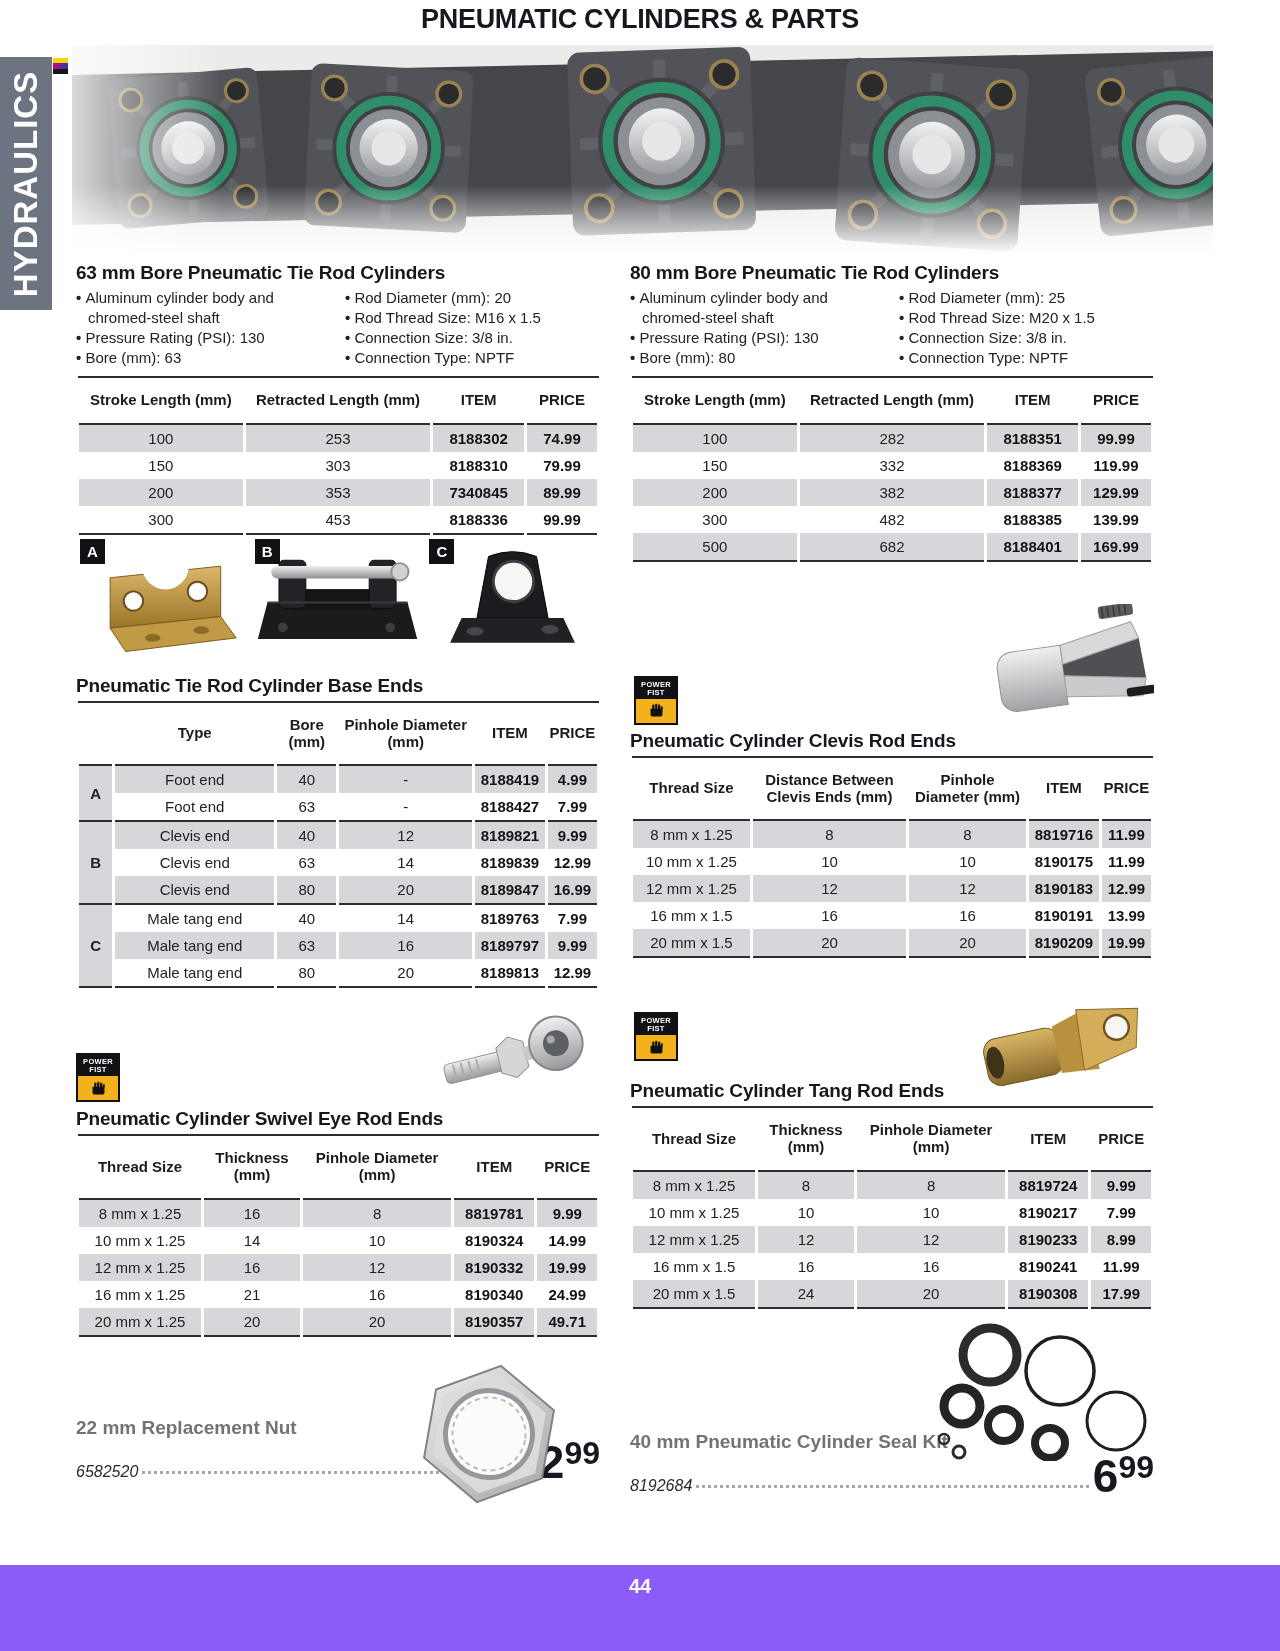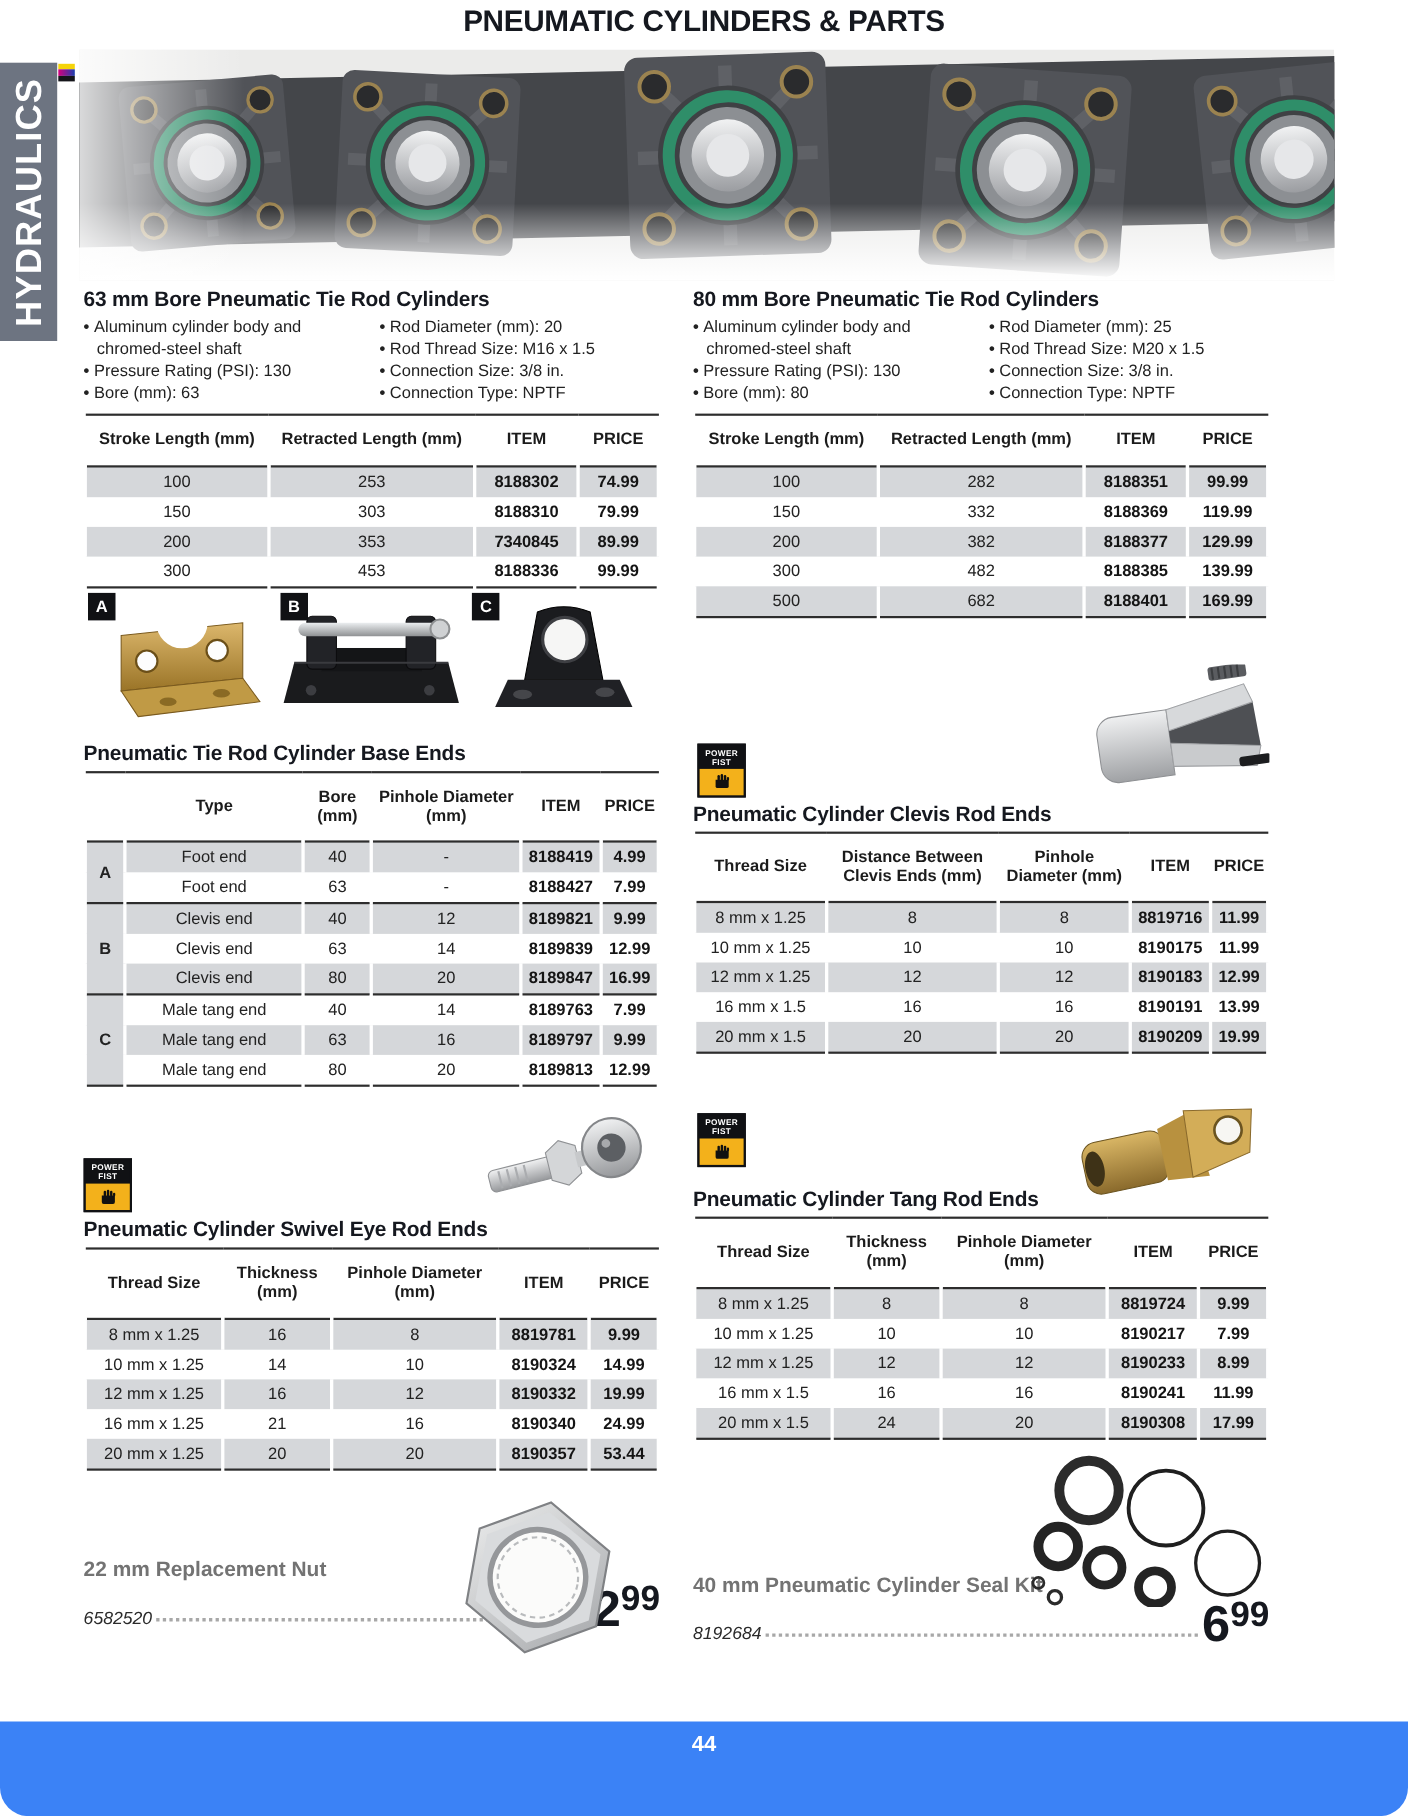--- a/index.html
+++ b/index.html
@@ -1,17 +1,17 @@
 <!DOCTYPE html>
 <html><head>
 <meta charset="utf-8">
 <style>
   html,body{margin:0;padding:0;background:#fff;}
   .page{position:relative;width:1280px;height:1651px;background:#fff;overflow:hidden;
-        font-family:"Liberation Sans",sans-serif;color:#1c1c1c;border-radius:26px;}
+        font-family:"Liberation Sans",sans-serif;color:#1c1c1c;}
   .page-title{position:absolute;top:4px;left:0;width:100%;text-align:center;
         font-size:27px;font-weight:bold;color:#15181f;letter-spacing:-.3px;margin:0;}
   .corner-mark{position:absolute;left:53px;top:58px;width:15px;height:16px;display:flex;flex-direction:column;}
   .corner-mark i{flex:1;display:block;}
   .cm1{background:#f5d40a;}
   .cm2{background:linear-gradient(90deg,#d4007e,#1b3fae);}
   .cm3{background:#15151a;}
   .sidebar-tab{position:absolute;left:0;top:57px;width:52px;height:253px;background:#6d7481;
         display:flex;align-items:center;justify-content:center;}
   .sidebar-tab span{transform:rotate(-90deg);color:#fff;font-weight:bold;font-size:33px;
@@ -53,21 +53,21 @@
   .note-nut{padding-top:62px;}
   .note-seal{padding-top:104px;}
   .note-title{font-size:19px;font-weight:bold;margin:0 0 3px;color:#737373;}
   .note-desc{font-size:15px;line-height:21px;margin:0;max-width:335px;color:#222;}
   .price-line{display:flex;align-items:flex-end;margin-top:4px;}
   .item-no{font-style:italic;font-size:16px;color:#2a2a2a;}
   .leader{flex:1;border-bottom:3px dotted #a8a8a8;margin:0 4px 7px;}
   .big-price{display:flex;font-weight:bold;color:#15181f;}
   .bp-d{font-size:46px;line-height:38px;}
   .bp-c{font-size:32px;line-height:20px;}
-  .footer-bar{position:absolute;left:0;top:1565px;width:100%;height:86px;background:#3b82f6;}
+  .footer-bar{position:absolute;left:0;top:1565px;width:100%;height:86px;background:#8b5cf6;}
   .footer-bar span{display:block;text-align:center;color:#fff;font-weight:bold;font-size:20px;margin-top:10px;}
 </style>
 </head>
 <body>
 
 <div class="page">
 
   <div class="corner-mark">
     <i class="cm1"></i>
       <i class="cm2"></i>
@@ -376,21 +376,21 @@
             <td>21</td>
             <td>16</td>
             <td>8190340</td>
             <td>24.99</td>
           </tr>
           <tr>
             <td>20 mm x 1.25</td>
             <td>20</td>
             <td>20</td>
             <td>8190357</td>
-            <td>53.44</td>
+            <td>49.71</td>
           </tr>
         </tbody>
     </table>
 
     <div class="note-sec note-nut">
       <div class="figure" style="right:36px;top:0;">
         <svg width="150" height="158" viewBox="0 0 150 160">
           <defs>
               <linearGradient id="gN" x1="0" y1="0" x2="1" y2="1">
             <stop offset="0" stop-color="#eceded"></stop>

